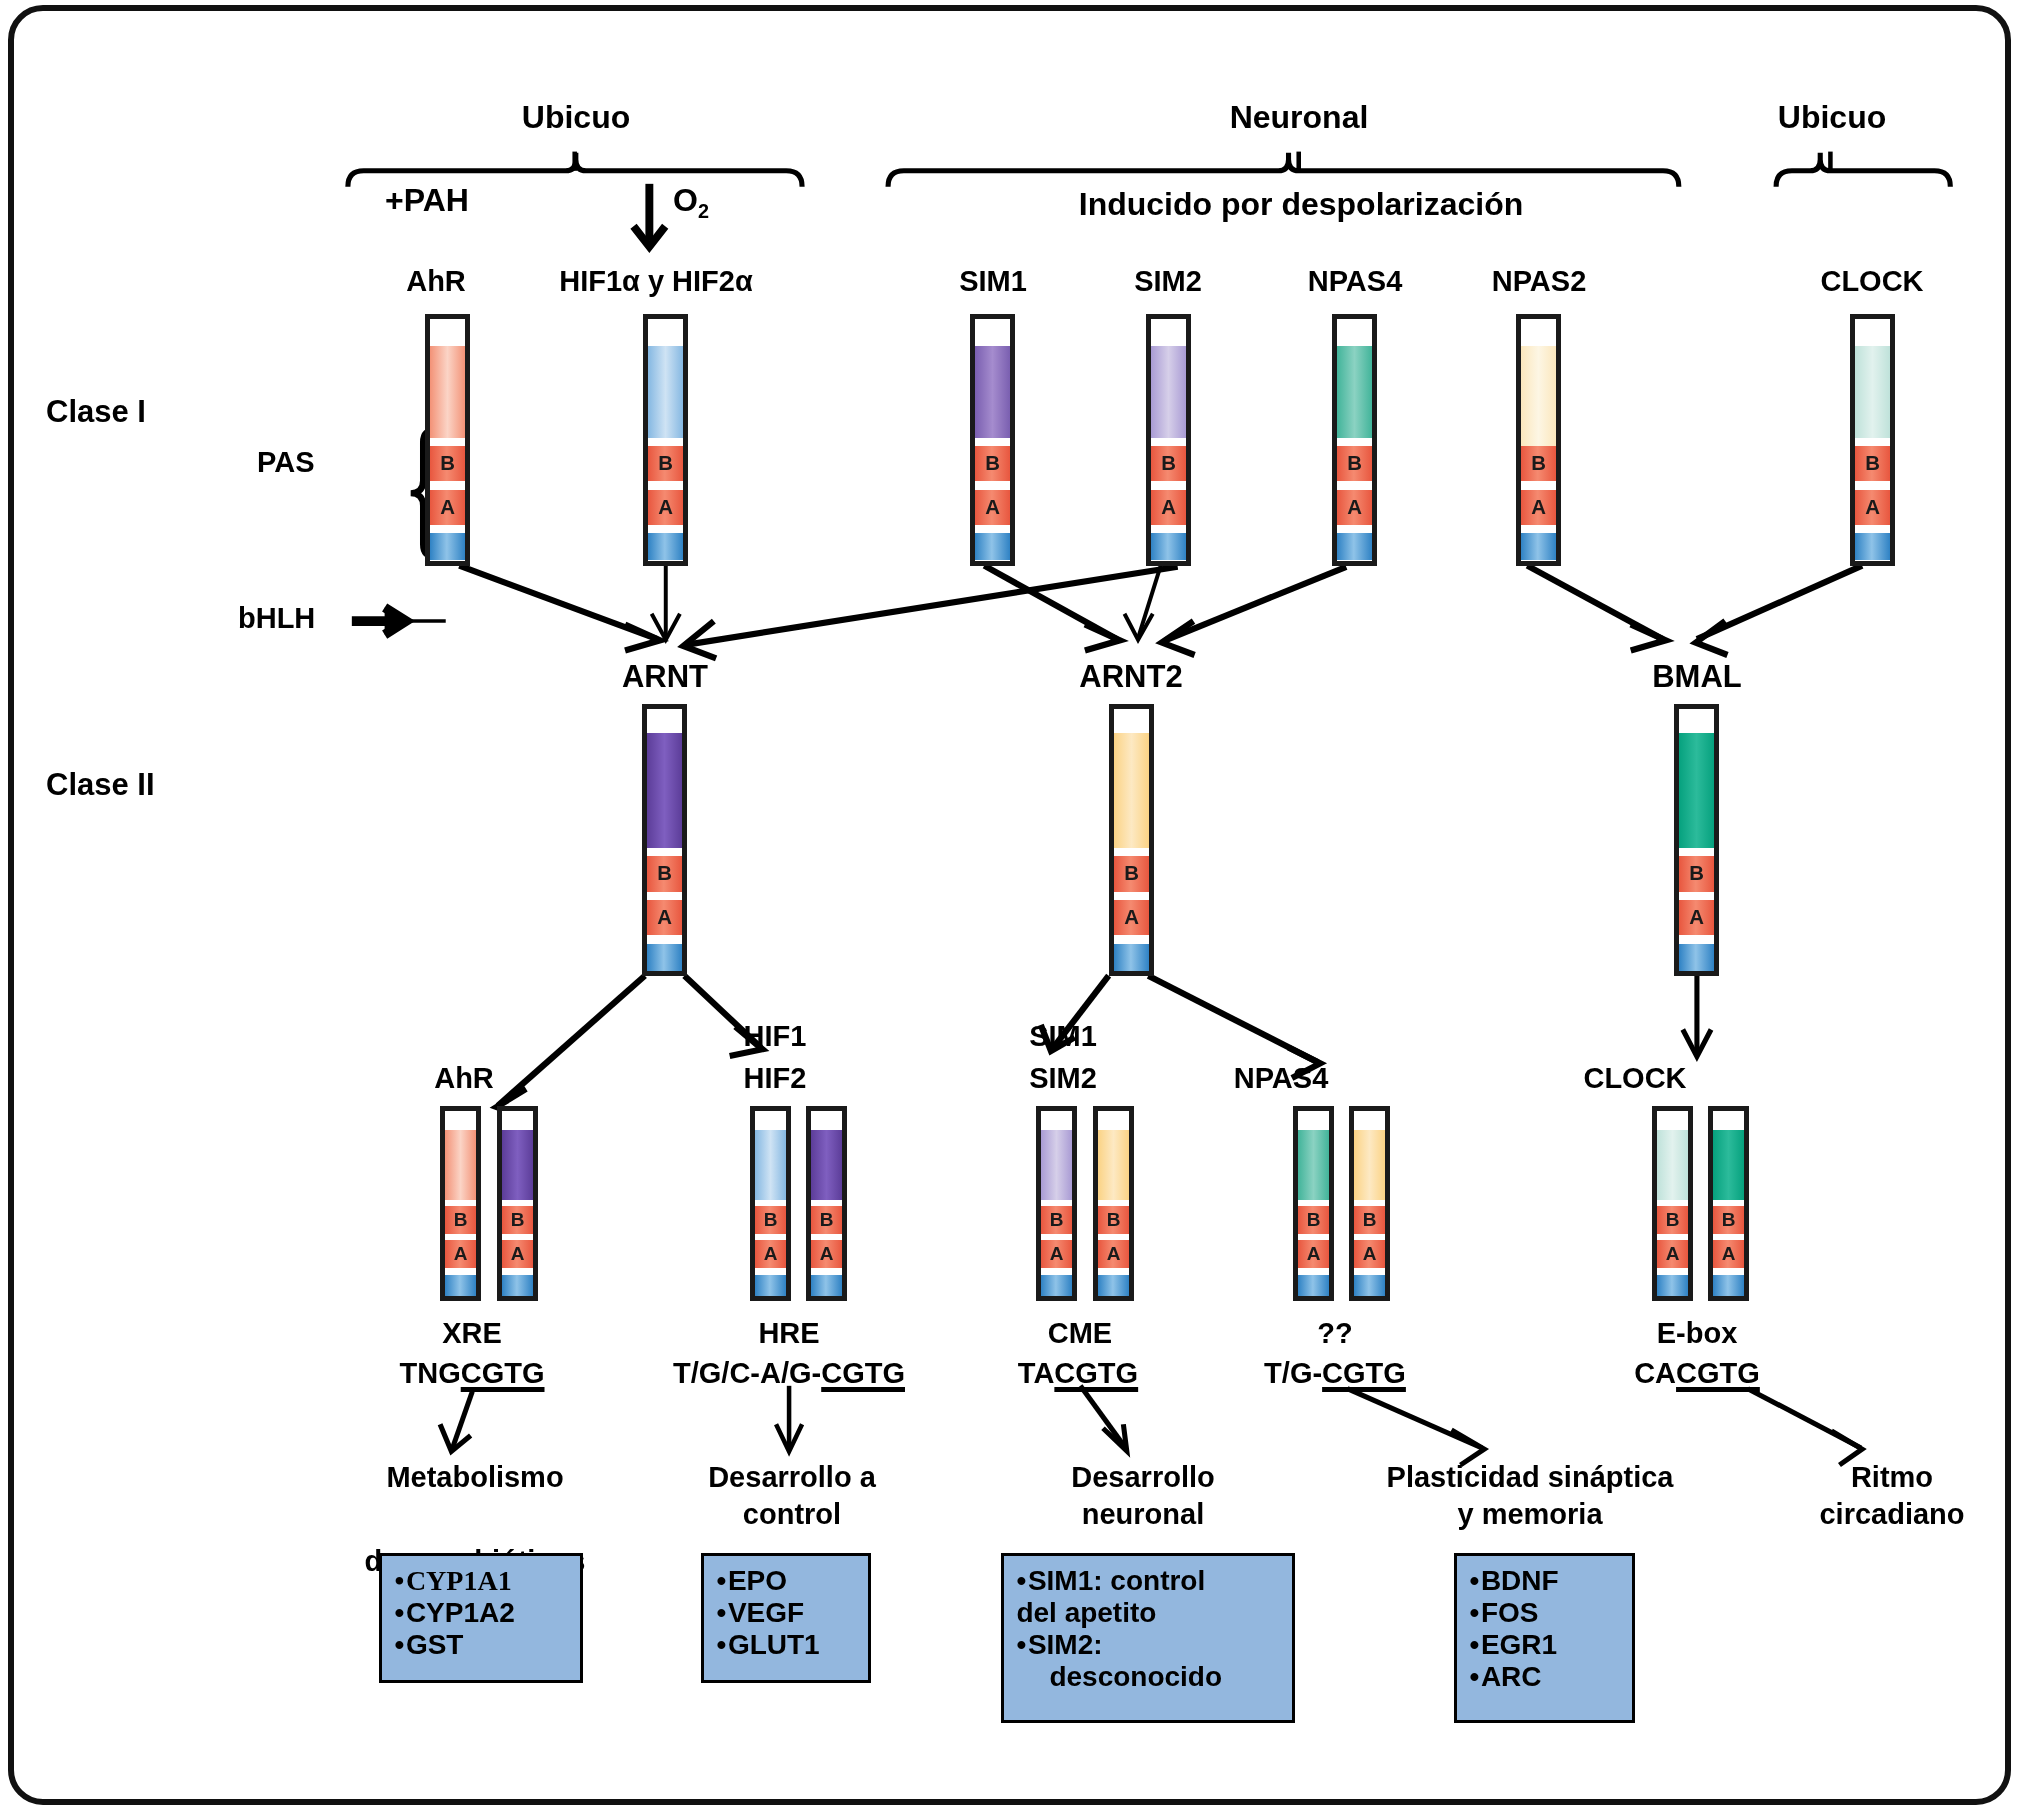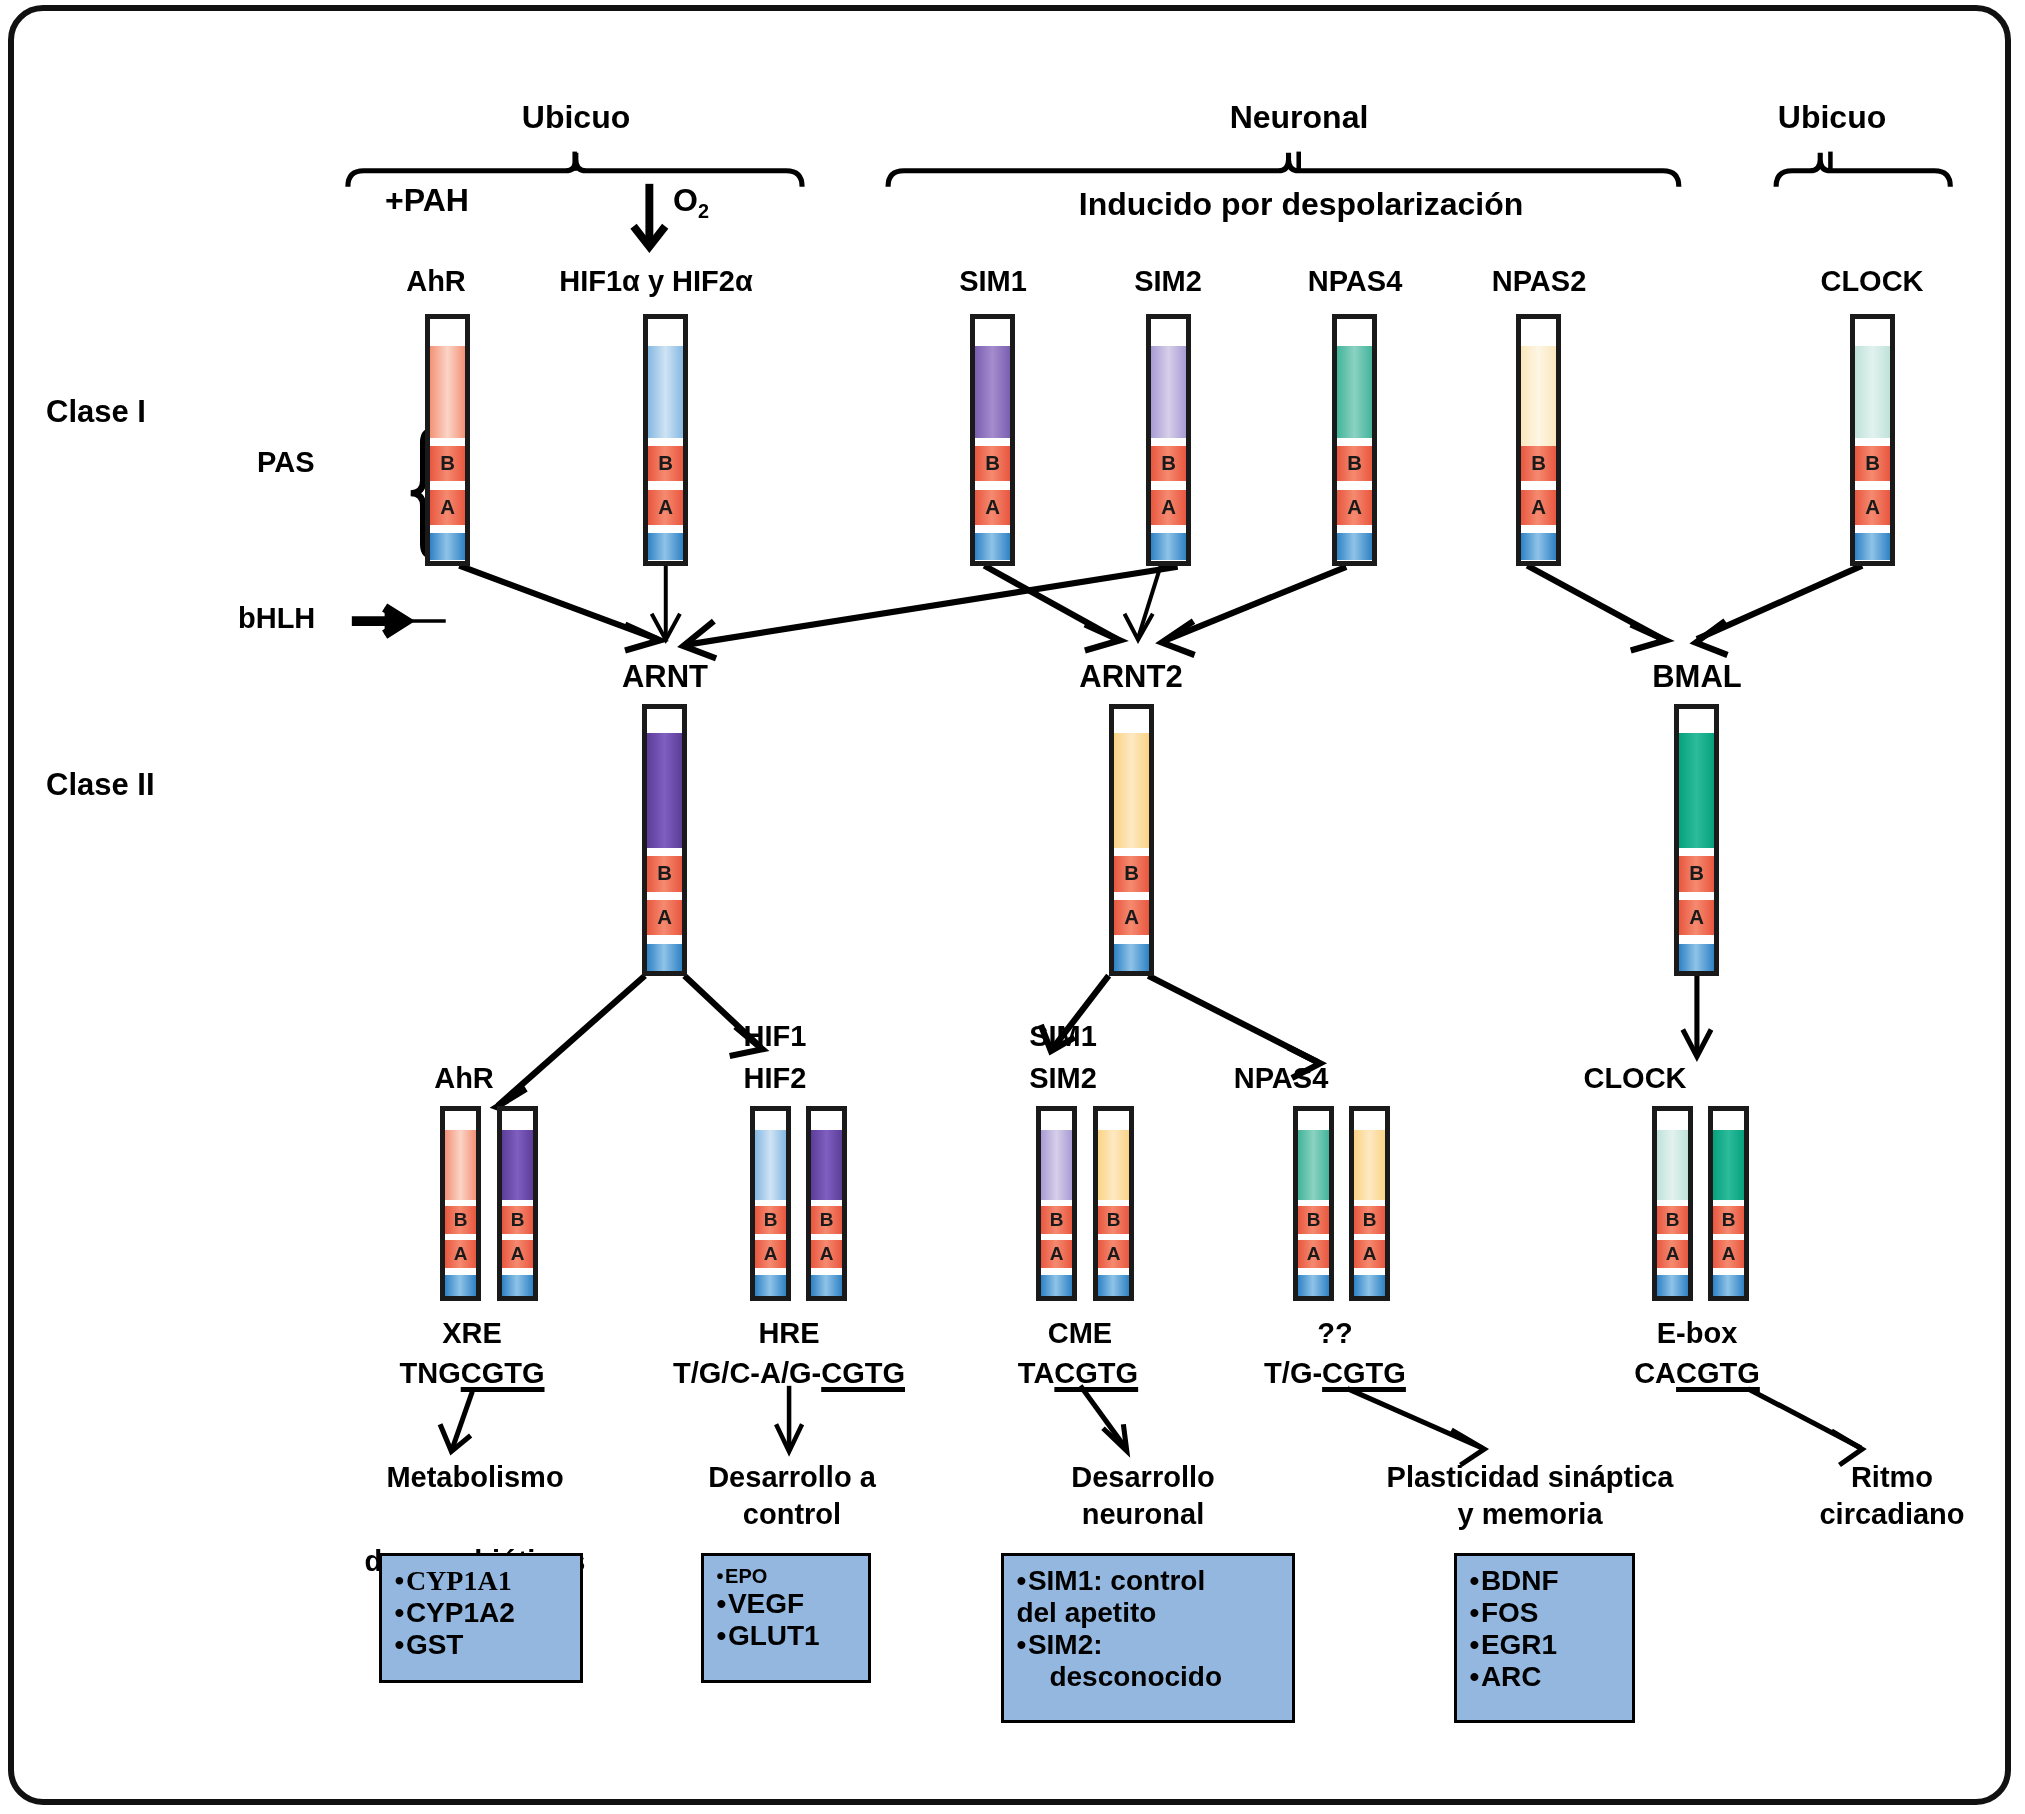--- a/index.html
+++ b/index.html
@@ -431,21 +431,21 @@
   <div class="genebox" style="left:379px;top:1553px;width:204px;height:130px;">
     <ul>
       <li style="font-size:28px;font-family:Liberation Serif, serif;">CYP1A1</li>
       <li style="font-size:28px;">CYP1A2</li>
       <li style="font-size:28px;">GST</li>
     </ul>
   </div>
 
   <div class="genebox" style="left:701px;top:1553px;width:170px;height:130px;">
     <ul>
-      <li style="font-size:20px;">EPO</li>
+      <li style="font-size:28px;">EPO</li>
       <li style="font-size:28px;">VEGF</li>
       <li style="font-size:28px;">GLUT1</li>
     </ul>
   </div>
 
   <div class="genebox" style="left:1001px;top:1553px;width:294px;height:170px;">
     <ul>
       <li style="font-size:28px;">SIM1: control</li>
       <li class="cont" style="font-size:28px;">del apetito</li>
       <li style="font-size:28px;">SIM2:</li>

